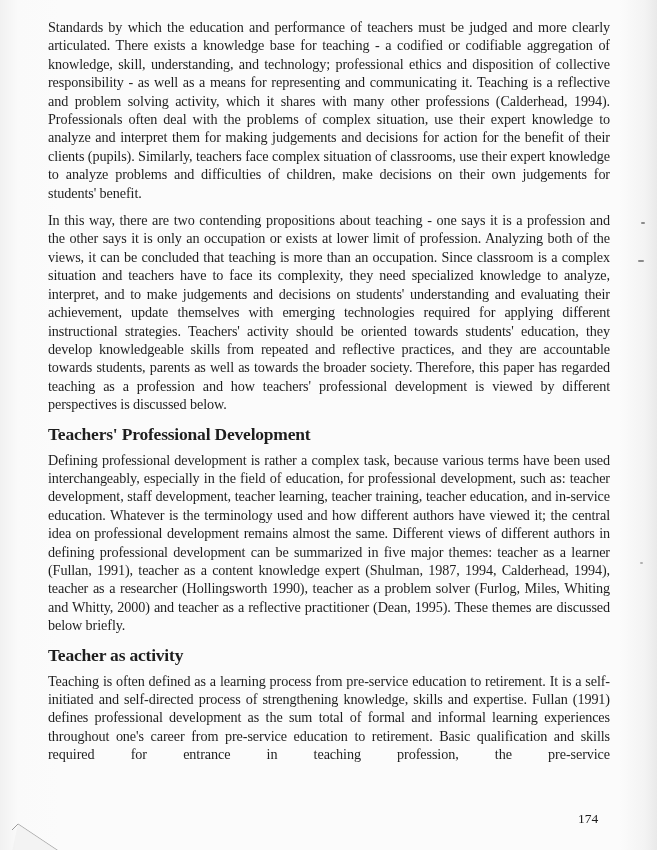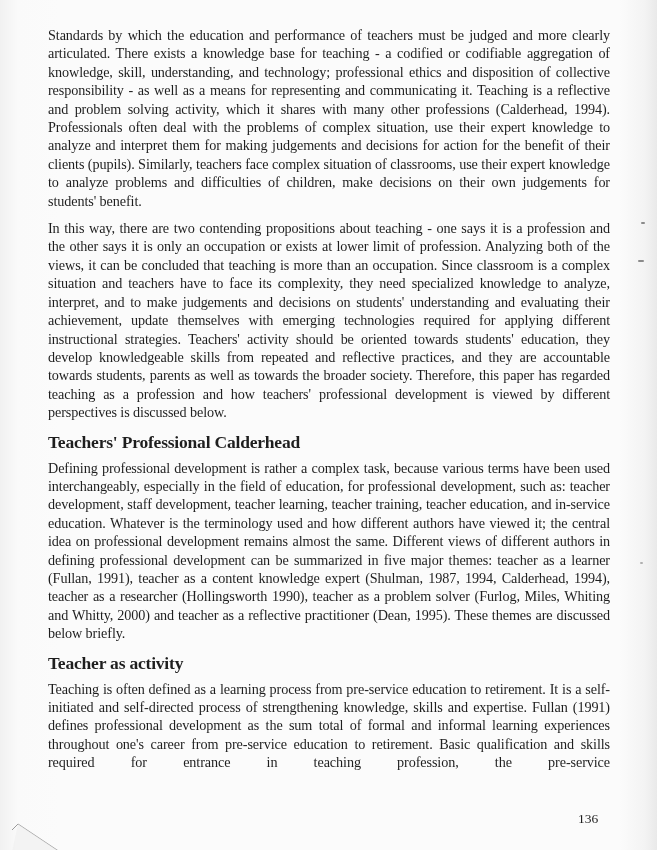--- a/index.html
+++ b/index.html
@@ -8,21 +8,21 @@
     background: #fbfbfb;
     position: relative; overflow: hidden;
     font-family: "Liberation Serif", "DejaVu Serif", serif;
     color: #1e1e1e;
   }
   .page {
     position: absolute; left: 0; top: 0; width: 657px; height: 850px;
     background: linear-gradient(to right, #f1f1f1 0px, #fafafa 18px, #fbfbfb 60px, #fbfbfb 620px, #f3f3f3 645px, #e9e9e9 657px);
   }
   .content {
-    position: absolute; left: 48px; top: 26px; width: 562px;
+    position: absolute; left: 48px; top: 18px; width: 562px;
   }
   p.para {
     margin: 0 0 9px 0;
     font-size: 14.2px;
     line-height: 18.4px;
     text-align: justify;
     letter-spacing: -0.1px;
   }
   h2.heading {
     margin: 3px 0 6px 0;
@@ -41,28 +41,28 @@
   .edge-mark { position: absolute; background: #8a8a8a; border-radius: 2px; }
 </style>
 </head>
 <body>
 
 <div class="page">
   <div class="content">
     <p class="para">Standards by which the education and performance of teachers must be judged and more clearly articulated. There exists a knowledge base for teaching - a codified or codifiable aggregation of knowledge, skill, understanding, and technology; professional ethics and disposition of collective responsibility - as well as a means for representing and communicating it. Teaching is a reflective and problem solving activity, which it shares with many other professions (Calderhead, 1994). Professionals often deal with the problems of complex situation, use their expert knowledge to analyze and interpret them for making judgements and decisions for action for the benefit of their clients (pupils). Similarly, teachers face complex situation of classrooms, use their expert knowledge to analyze problems and difficulties of children, make decisions on their own judgements for students' benefit.</p>
     <p class="para">In this way, there are two contending propositions about teaching - one says it is a profession and the other says it is only an occupation or exists at lower limit of profession. Analyzing both of the views, it can be concluded that teaching is more than an occupation. Since classroom is a complex situation and teachers have to face its complexity, they need specialized knowledge to analyze, interpret, and to make judgements and decisions on students' understanding and evaluating their achievement, update themselves with emerging technologies required for applying different instructional strategies. Teachers' activity should be oriented towards students' education, they develop knowledgeable skills from repeated and reflective practices, and they are accountable towards students, parents as well as towards the broader society. Therefore, this paper has regarded teaching as a profession and how teachers' professional development is viewed by different perspectives is discussed below.</p>
 
-    <h2 class="heading">Teachers' Professional Calderhead</h2>
+    <h2 class="heading">Teachers' Professional Development</h2>
     <p class="para">Defining professional development is rather a complex task, because various terms have been used interchangeably, especially in the field of education, for professional development, such as: teacher development, staff development, teacher learning, teacher training, teacher education, and in-service education. Whatever is the terminology used and how different authors have viewed it; the central idea on professional development remains almost the same. Different views of different authors in defining professional development can be summarized in five major themes: teacher as a learner (Fullan, 1991), teacher as a content knowledge expert (Shulman, 1987, 1994, Calderhead, 1994), teacher as a researcher (Hollingsworth 1990), teacher as a problem solver (Furlog, Miles, Whiting and Whitty, 2000) and teacher as a reflective practitioner (Dean, 1995). These themes are discussed below briefly.</p>
 
     <h2 class="heading">Teacher as activity</h2>
     <p class="para" style="text-align-last: justify;">Teaching is often defined as a learning process from pre-service education to retirement. It is a self-initiated and self-directed process of strengthening knowledge, skills and expertise. Fullan (1991) defines professional development as the sum total of formal and informal learning experiences throughout one's career from pre-service education to retirement. Basic qualification and skills required for entrance in teaching profession, the pre-service</p>
   </div>
 
-  <div class="page-number">136</div>
+  <div class="page-number">174</div>
 
   <div class="edge-mark" style="left:641px; top:222px; width:4px; height:2px;"></div>
   <div class="edge-mark" style="left:638px; top:260px; width:6px; height:2px;"></div>
   <div class="edge-mark" style="left:640px; top:562px; width:3px; height:2px; background:#b0b0b0;"></div>
 
   <svg class="fold-mark" viewBox="0 0 60 30">
     <path d="M2 8 L8 2 L50 30" fill="none" stroke="#9a9a9a" stroke-width="1"></path>
     <path d="M8 2 L50 30 L2 30 Z" fill="#eeeeee" opacity="0.6"></path>
   </svg>
 </div>

